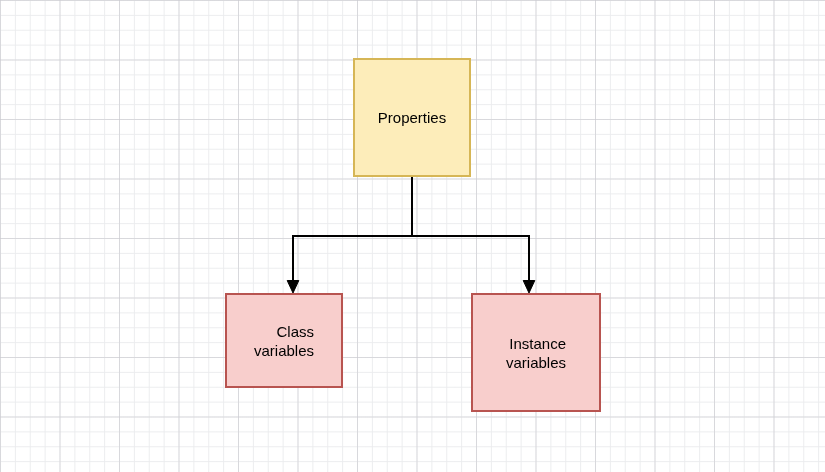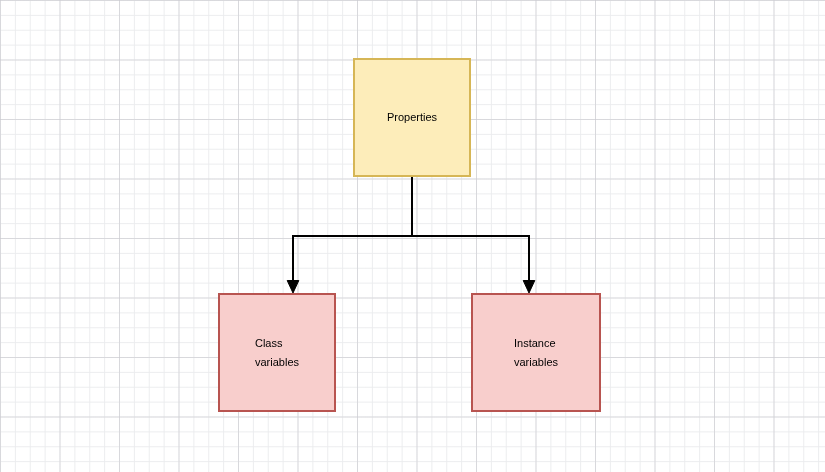--- a/index.html
+++ b/index.html
@@ -40,44 +40,44 @@
     height: 472px;
     pointer-events: none;
   }
 
   .node {
     position: absolute;
     box-sizing: border-box;
     display: flex;
     align-items: center;
     justify-content: center;
-    text-align: left;
-    font-size: 11px;
+    text-align: right;
+    font-size: 15px;
     line-height: 19px;
     color: #000000;
     border-style: solid;
     border-width: 2px;
     white-space: pre-line;
     user-select: none;
   }
 
   .node-properties {
     left: 353px;
     top: 58px;
     width: 118px;
     height: 119px;
     background-color: #fdedba;
     border-color: #d6b656;
   }
 
   .node-class-variables {
-    left: 218px;
+    left: 225px;
     top: 293px;
     width: 118px;
-    height: 119px;
+    height: 95px;
     background-color: #f8cecc;
     border-color: #b85450;
   }
 
   .node-instance-variables {
     left: 471px;
     top: 293px;
     width: 130px;
     height: 119px;
     background-color: #f8cecc;

